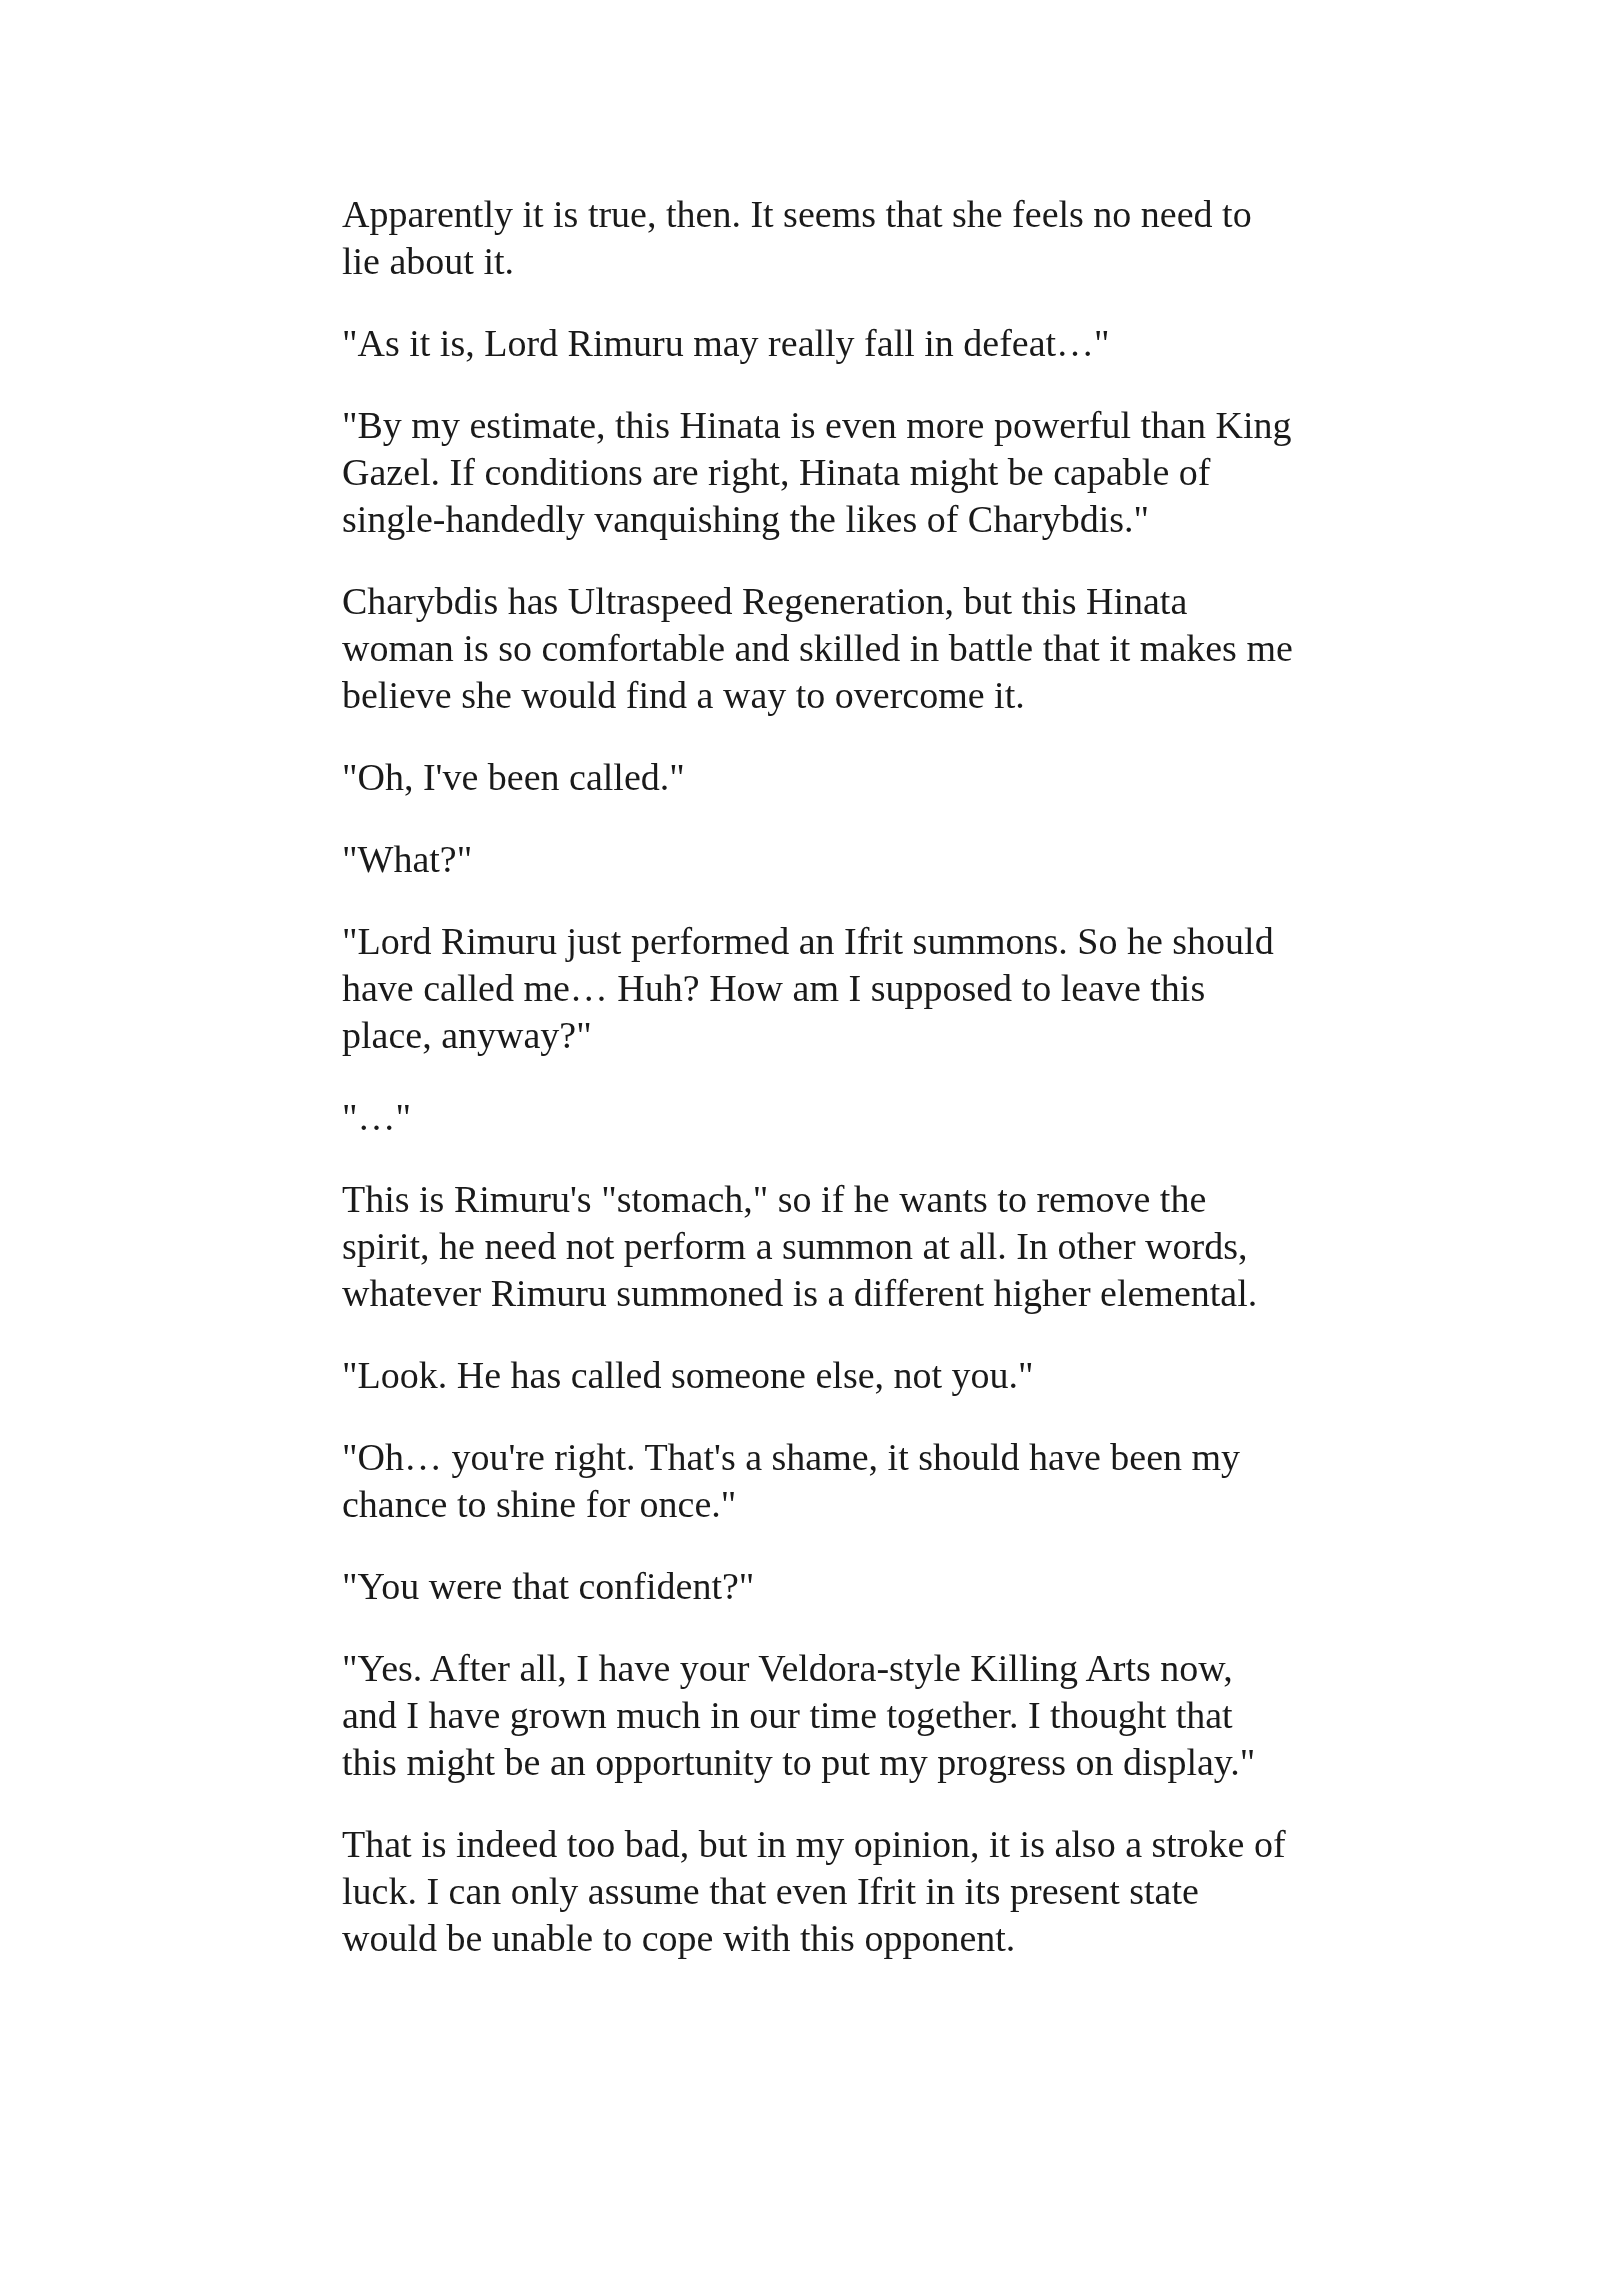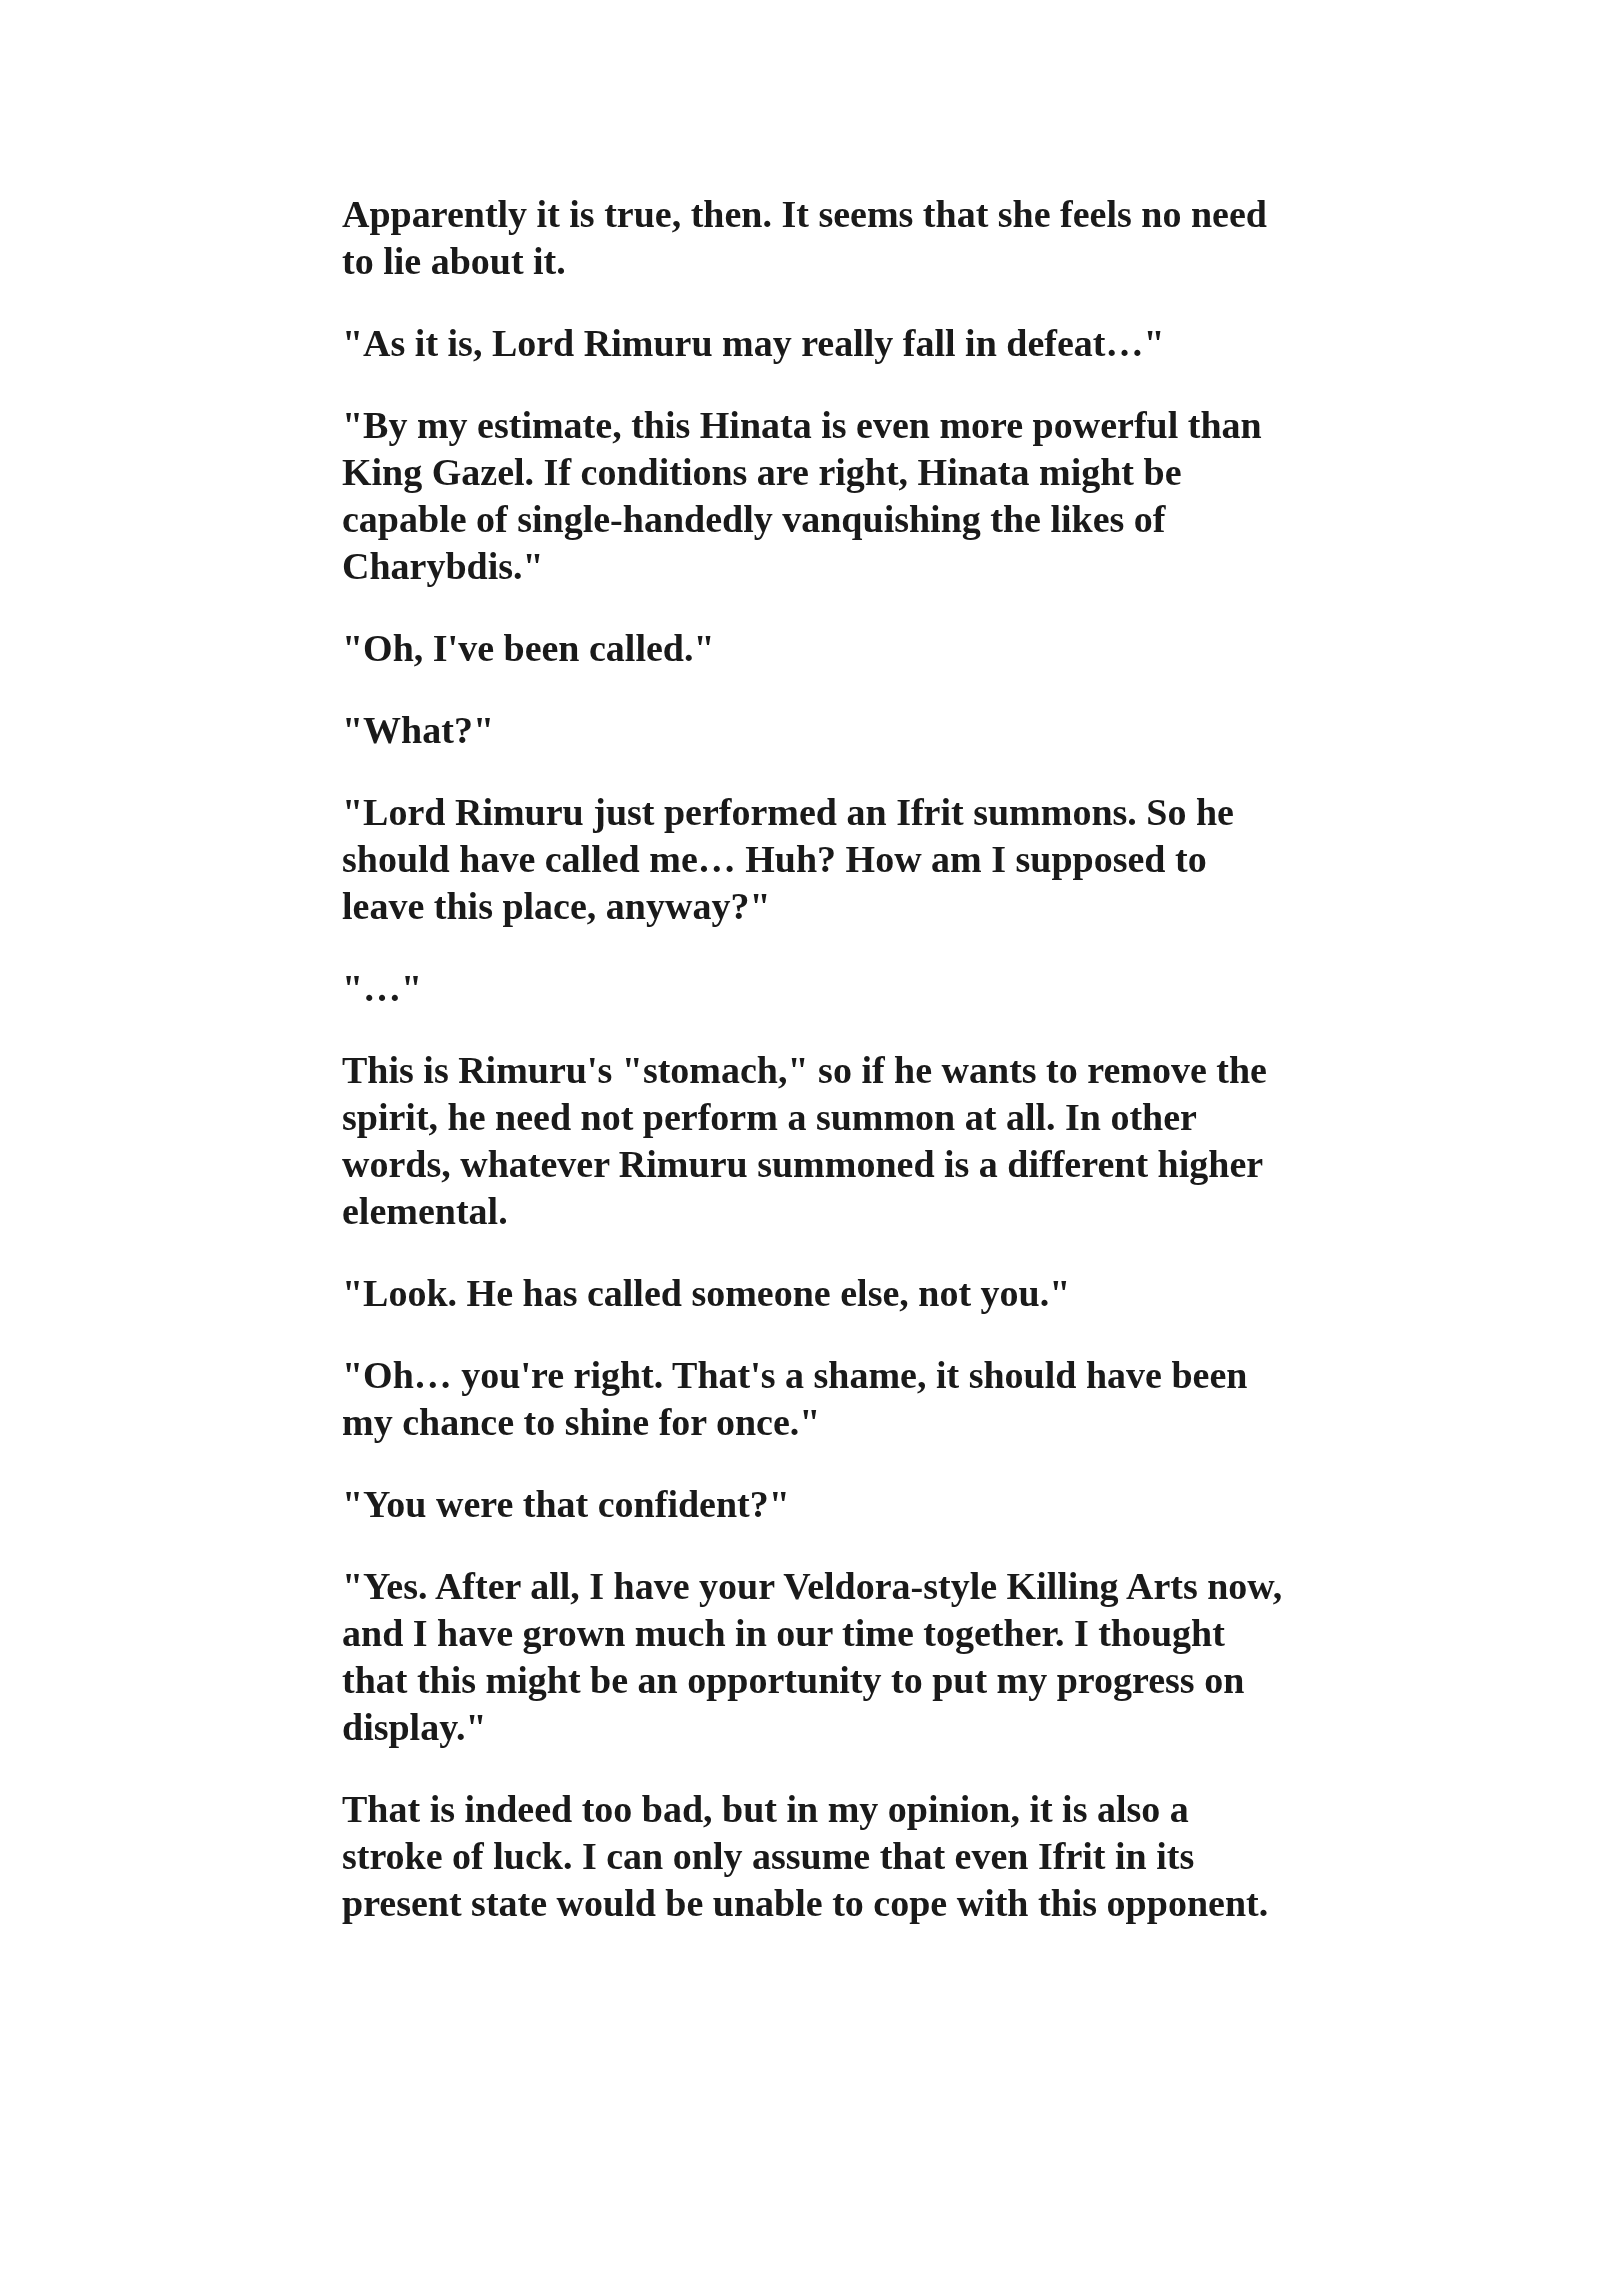--- a/index.html
+++ b/index.html
@@ -22,34 +22,34 @@
     width: 952px;
     color: #1a1a1a;
     font-size: 38px;
     line-height: 47px;
     text-align: left;
     font-kerning: normal;
   }
   .text-block p {
     margin: 0 0 35px 0;
     padding: 0;
-    font-weight: bold;
   }
   .text-block p:last-child {
     margin-bottom: 0;
   }
 </style>
 </head>
 <body>
 
 <div class="page" style="background: rgb(255, 255, 255);">
   <div class="text-block" id="text-block" style="color: rgb(26, 26, 26);">
       <p>Apparently it is true, then. It seems that she feels no need to lie about it.</p>
       <p>"As it is, Lord Rimuru may really fall in defeat…"</p>
       <p>"By my estimate, this Hinata is even more powerful than King Gazel. If conditions are right, Hinata might be capable of single-handedly vanquishing the likes of Charybdis."</p>
+      <p>Charybdis has Ultraspeed Regeneration, but this Hinata woman is so comfortable and skilled in battle that it makes me believe she would find a way to overcome it.</p>
       <p>"Oh, I've been called."</p>
       <p>"What?"</p>
       <p>"Lord Rimuru just performed an Ifrit summons. So he should have called me… Huh? How am I supposed to leave this place, anyway?"</p>
       <p>"…"</p>
       <p>This is Rimuru's "stomach," so if he wants to remove the spirit, he need not perform a summon at all. In other words, whatever Rimuru summoned is a different higher elemental.</p>
       <p>"Look. He has called someone else, not you."</p>
       <p>"Oh… you're right. That's a shame, it should have been my chance to shine for once."</p>
       <p>"You were that confident?"</p>
       <p>"Yes. After all, I have your Veldora-style Killing Arts now, and I have grown much in our time together. I thought that this might be an opportunity to put my progress on display."</p>
       <p>That is indeed too bad, but in my opinion, it is also a stroke of luck. I can only assume that even Ifrit in its present state would be unable to cope with this opponent.</p>

